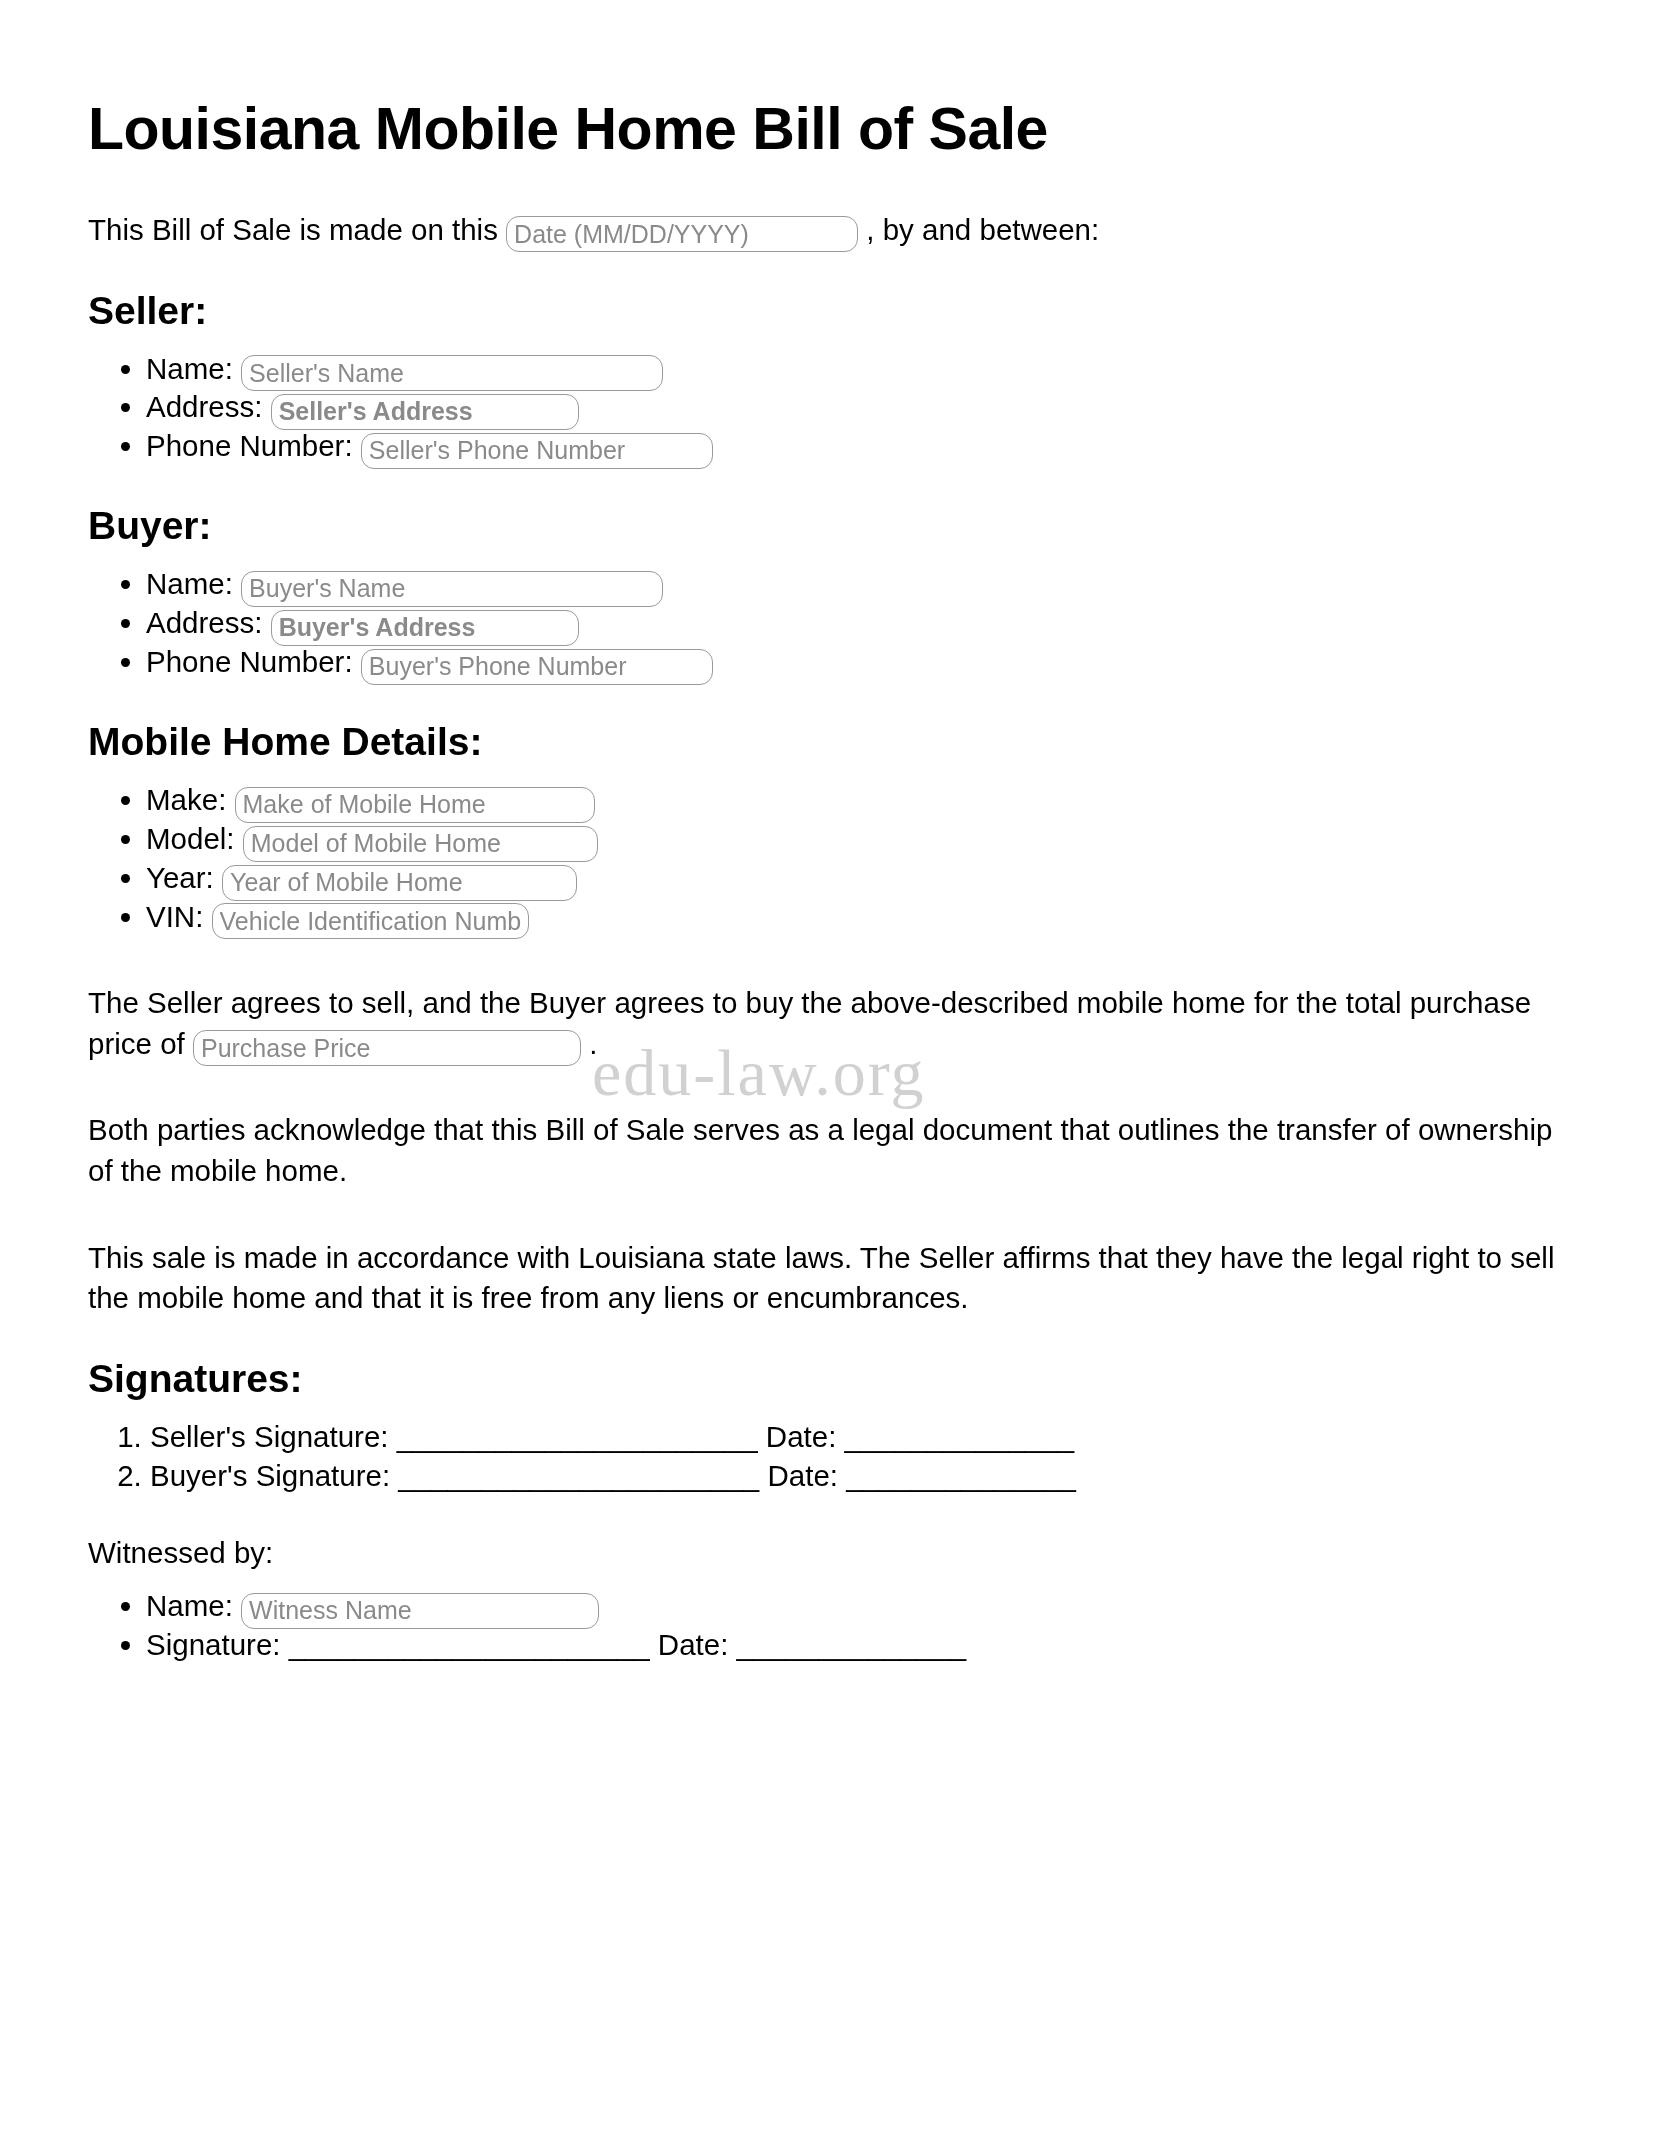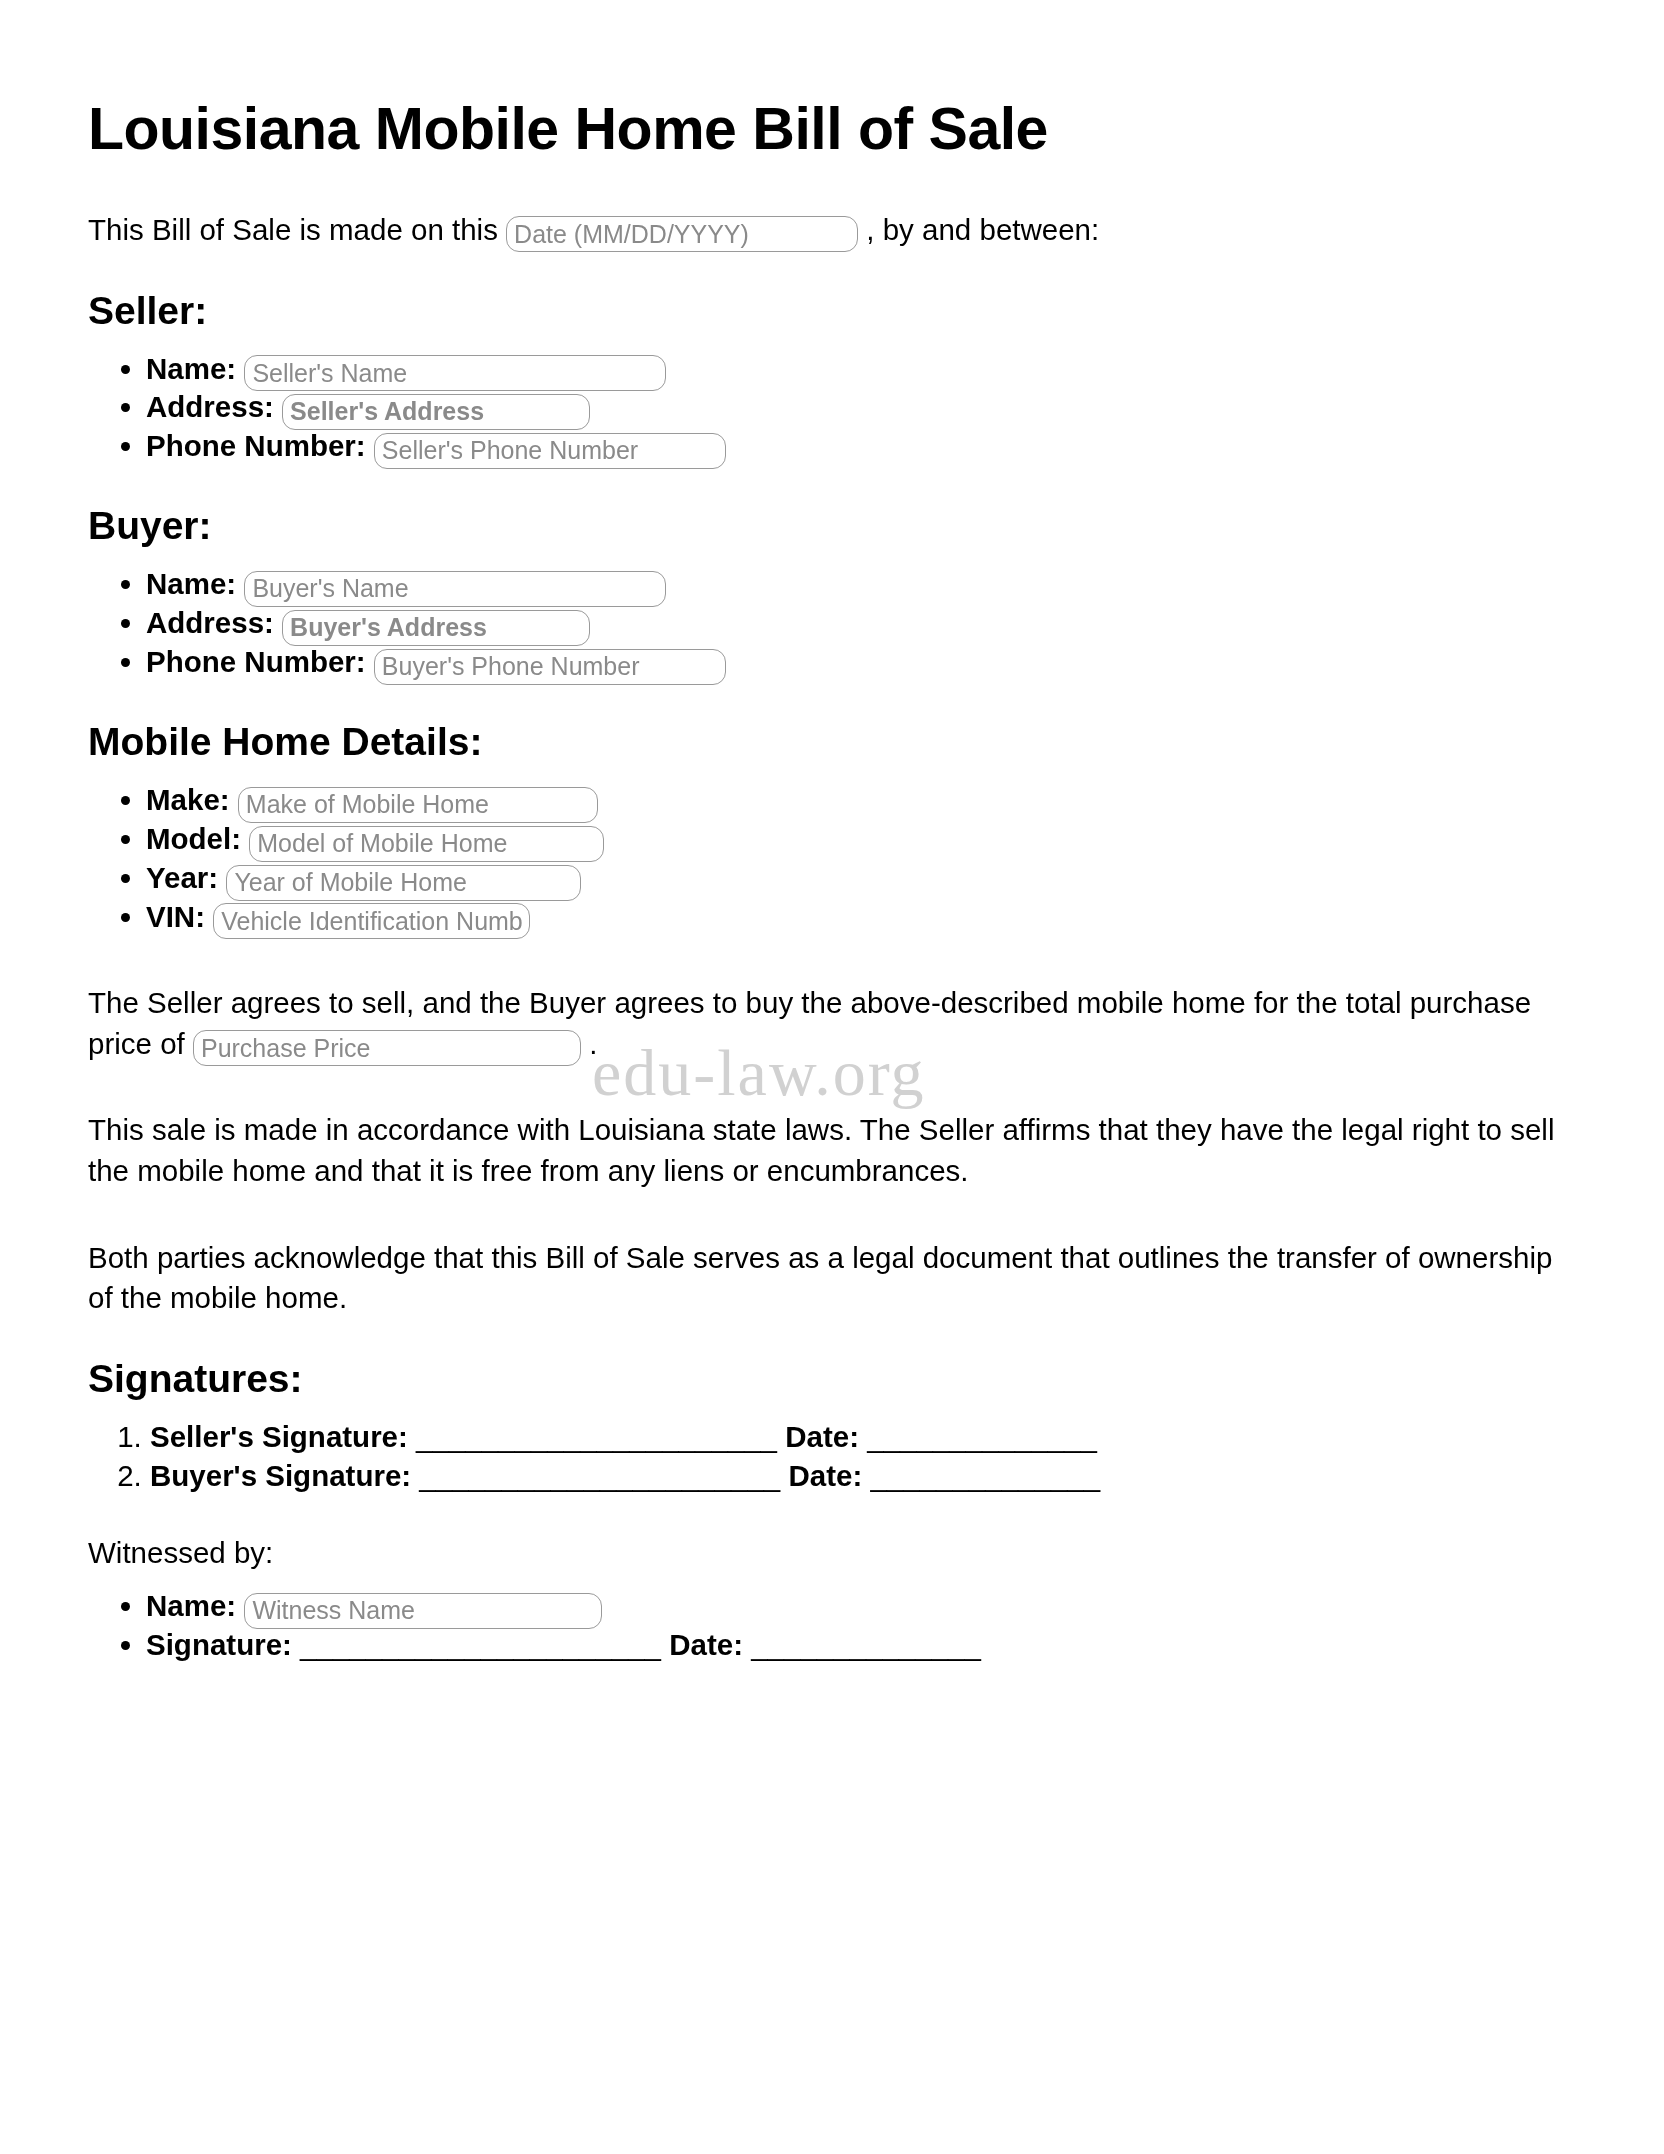--- a/index.html
+++ b/index.html
@@ -70,21 +70,21 @@
   ol.sig-list { list-style-type: decimal; padding-left: 62px; }
 
   ul.fields li, ol.sig-list li {
     font-size: 29.5px;
     line-height: 1.32;
     margin: 0;
     padding: 0;
     white-space: nowrap;
   }
 
-  .lbl { font-size: 29.5px; font-weight: bold; }
+  .lbl { font-size: 29.5px; }
 
   input.txt {
     font-family: "Liberation Sans", sans-serif;
     font-size: 25px;
     color: #333333;
     border: 1.6px solid #9a9a9a;
     border-radius: 13px;
     background: #ffffff;
     padding: 3px 7px;
     box-sizing: border-box;
@@ -183,23 +183,23 @@
         <input class="txt w-vin" type="text" placeholder="Vehicle Identification Number" style="">
       </li>
     </ul>
 
     <p class="para">
       <span>The Seller agrees to sell, and the Buyer agrees to buy the above-described mobile home for the total purchase price of</span>
       <input class="txt w-price" type="text" placeholder="Purchase Price" style="">
       <span>.</span>
     </p>
 
+    <p class="para">Both parties acknowledge that this Bill of Sale serves as a legal document that outlines the transfer of ownership of the mobile home.</p>
+
     <p class="para">This sale is made in accordance with Louisiana state laws. The Seller affirms that they have the legal right to sell the mobile home and that it is free from any liens or encumbrances.</p>
-
-    <p class="para">Both parties acknowledge that this Bill of Sale serves as a legal document that outlines the transfer of ownership of the mobile home.</p>
 
     <h3 class="section">Signatures:</h3>
     <ol class="sig-list">
       <li>
         <span class="lbl">Seller's Signature:</span>
         <span class="rule">______________________</span>
         <span class="lbl">Date:</span>
         <span class="rule">______________</span>
       </li>
       <li>

